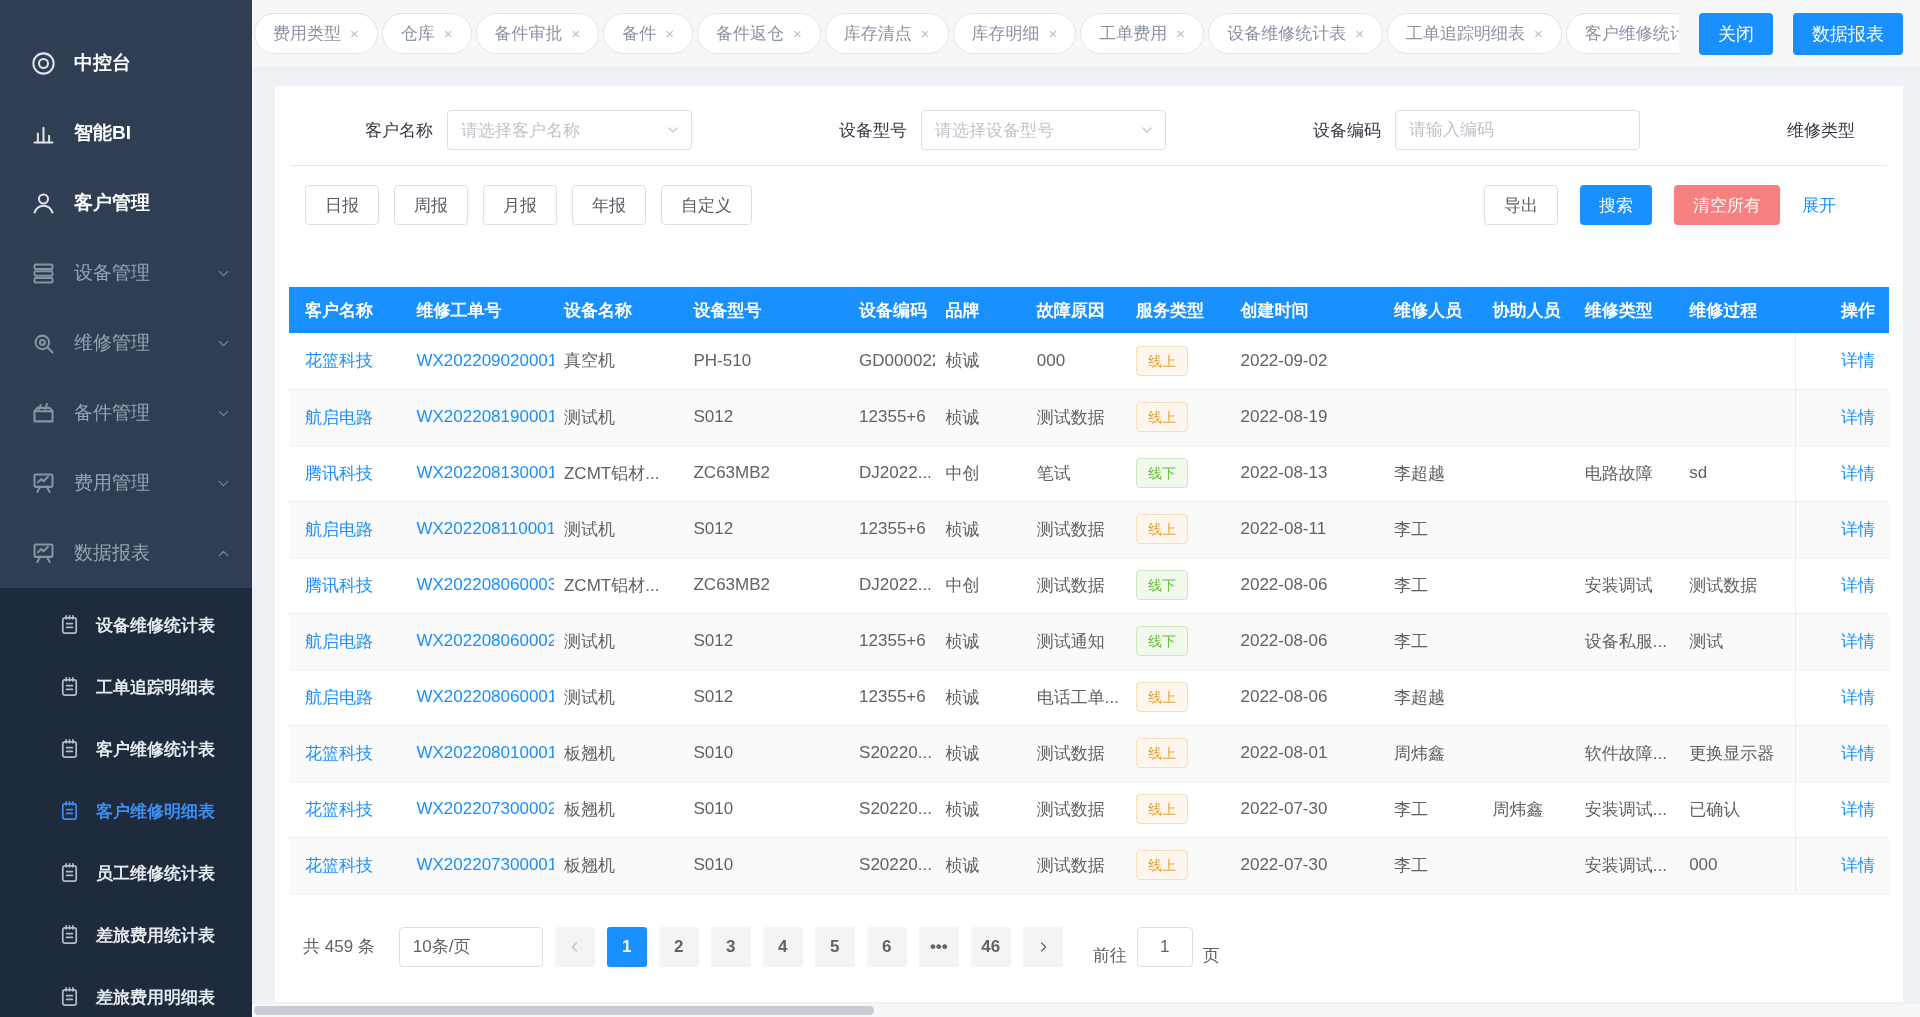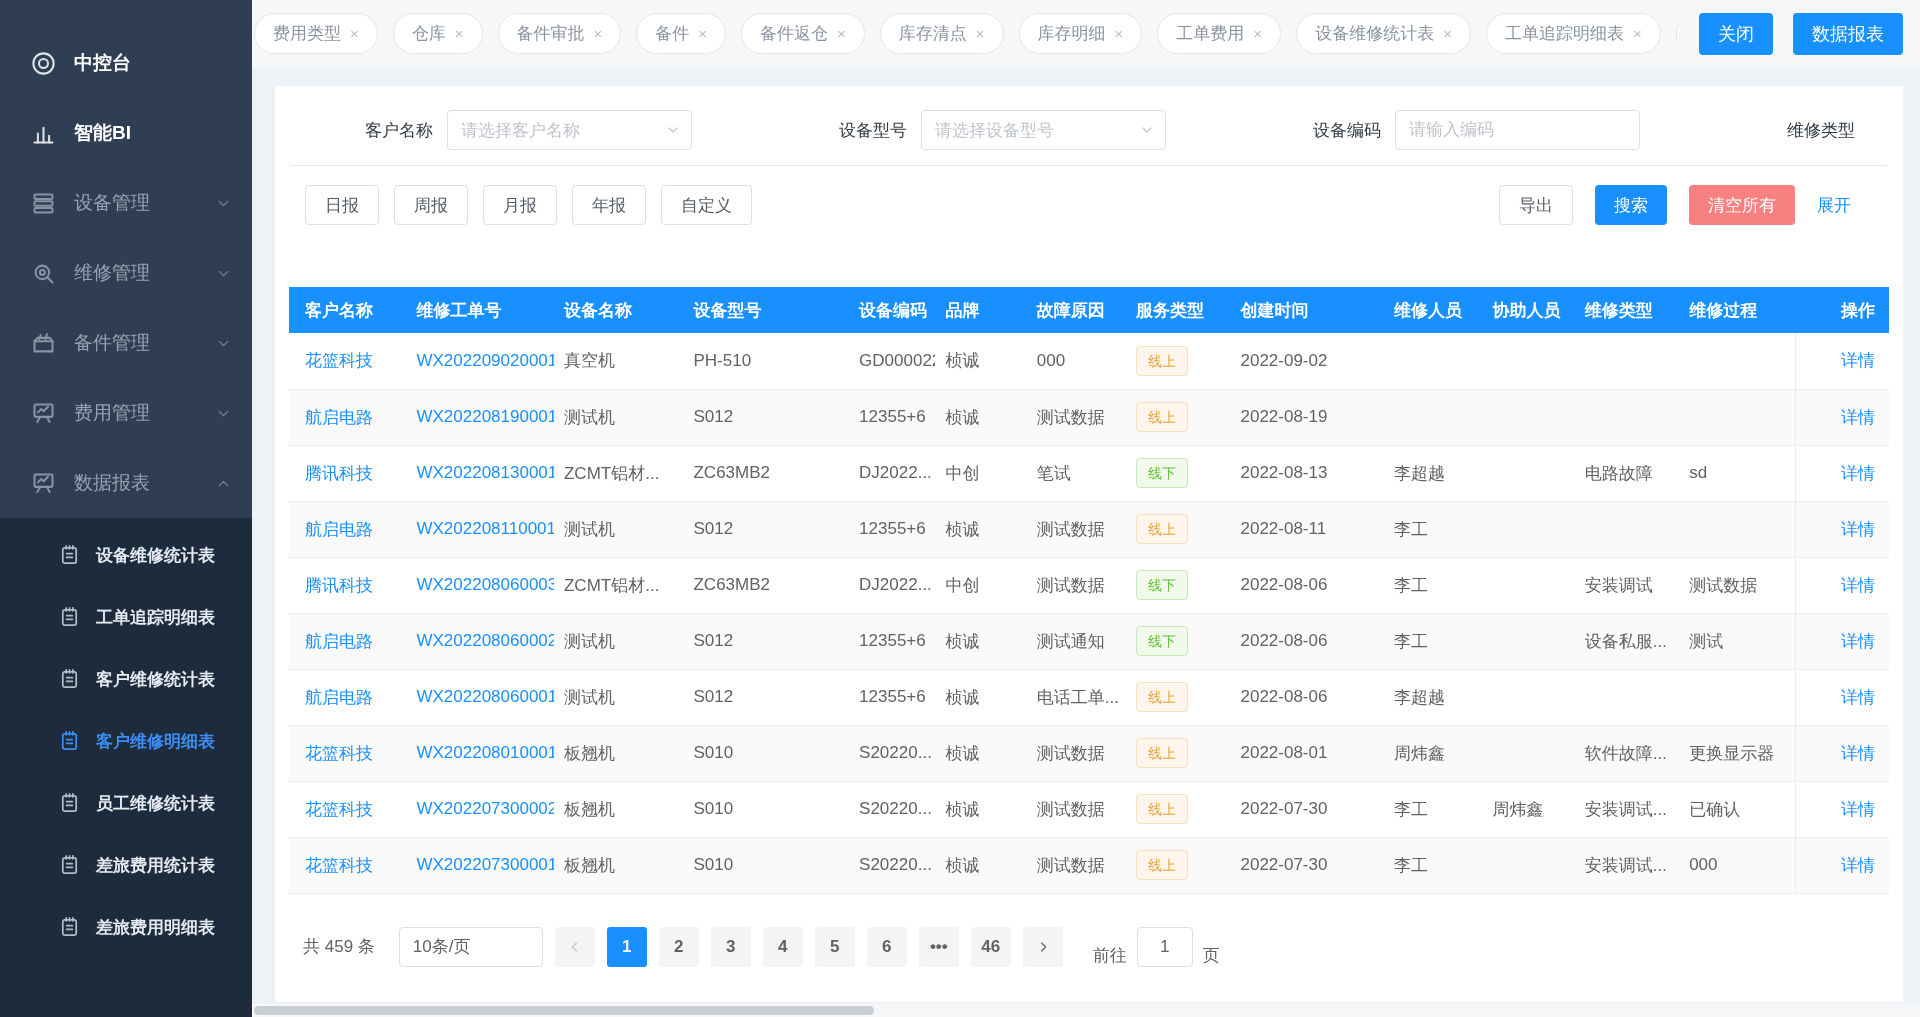--- a/index.html
+++ b/index.html
@@ -24,21 +24,21 @@
   .sub-item { height:62px; display:flex; align-items:center; padding-left:58px;
               color:#e6ebf2; font-weight:bold; font-size:17px; cursor:pointer; }
   .sub-item .icn { width:23px; height:23px; margin-right:15px; opacity:.75; }
   .sub-item.active { color:#3d8ef2; }
   .sub-item.active .icn { opacity:1; }
 
   
   .main { flex:1; display:flex; flex-direction:column; position:relative; overflow:hidden; }
   .tabbar { height:67px; background:#f5f7f9; display:flex; align-items:center;
             padding:0 17px 0 0; gap:20px; flex-shrink:0; }
-  .tabs { display:flex; gap:15px; flex:1; overflow:hidden; margin-left:2px; }
+  .tabs { display:flex; gap:4px; flex:1; overflow:hidden; margin-left:2px; }
   .tab { display:flex; align-items:center; gap:9px; height:41px; padding:0 18px;
          background:#fff; border:1px solid #e2e5ea; border-radius:21px;
          color:#8b93a1; white-space:nowrap; cursor:pointer; flex-shrink:0; }
   .tab .x { color:#b7bdc7; font-size:15px; line-height:1; }
   .btn-primary { background:#1890ff; color:#fff; border:none; border-radius:4px;
                  height:42px; padding:0 19px; font-size:18px; cursor:pointer;
                  font-family:inherit; flex-shrink:0; }
 
   
   .card { background:#fff; margin:19px 17px 15px 23px; padding:24px 14px 24px 14px;
@@ -59,21 +59,21 @@
 
   .divider { border-top:1px solid #e0eaf2; margin:15px 2px 0 2px; }
 
   .toolbar { display:flex; align-items:center; margin-top:19px; padding:0 18px 0 16px; }
   .btn { height:40px; background:#fff; border:1px solid #dcdfe6; border-radius:4px;
          color:#565c66; font-size:17px; padding:0 19px; cursor:pointer; font-family:inherit; }
   .report-btns { display:flex; gap:15px; }
   .right-actions { margin-left:auto; display:flex; align-items:center; gap:22px; }
   .btn-search { background:#1890ff; border:none; color:#fff; }
   .btn-clear { background:#f78080; border:none; color:#fff; }
-  .expand-link { color:#1890ff; display:flex; align-items:center; gap:5px; cursor:pointer; }
+  .expand-link { color:#1890ff; display:flex; align-items:center; gap:20px; cursor:pointer; }
   .expand-link .dd { width:15px; height:15px; }
 
   
   .table-wrap { margin-top:62px; }
   table { width:100%; border-collapse:collapse; table-layout:fixed; }
   thead th { background:#1890ff; color:#fff; font-weight:bold; height:46px;
              text-align:left; padding-left:10px; font-size:17px; white-space:nowrap; overflow:hidden; }
   thead th:first-child { padding-left:16px; }
   thead th.op { text-align:right; padding-right:14px; }
   tbody td { height:56px; border-bottom:1px solid #ebeef5; padding-left:10px;
@@ -124,20 +124,29 @@
           <span>中控台</span>
         </div>
         <div class="side-item bright">
           <span class="icn">
             <svg viewBox="0 0 24 24" fill="none" stroke="currentColor" stroke-width="1.8" stroke-linecap="round" stroke-linejoin="round">
               <path d="M4 20h16"></path>
               <path d="M7 20v-8M12 20V7M17 20v-6"></path>
             </svg>
           </span>
           <span>智能BI</span>
+        </div>
+        <div class="side-item bright">
+          <span class="icn">
+            <svg viewBox="0 0 24 24" fill="none" stroke="currentColor" stroke-width="1.8" stroke-linecap="round" stroke-linejoin="round">
+              <circle cx="12" cy="8" r="4"></circle>
+              <path d="M4 20c1.6-4 4.6-6 8-6s6.4 2 8 6"></path>
+            </svg>
+          </span>
+          <span>客户管理</span>
         </div>
         <div class="side-item">
           <span class="icn">
             <svg viewBox="0 0 24 24" fill="none" stroke="currentColor" stroke-width="1.8" stroke-linecap="round" stroke-linejoin="round">
               <rect x="4" y="4" width="16" height="4" rx="1"></rect>
               <rect x="4" y="10" width="16" height="4" rx="1"></rect>
               <rect x="4" y="16" width="16" height="4" rx="1"></rect>
             </svg>
           </span>
           <span>设备管理</span>

